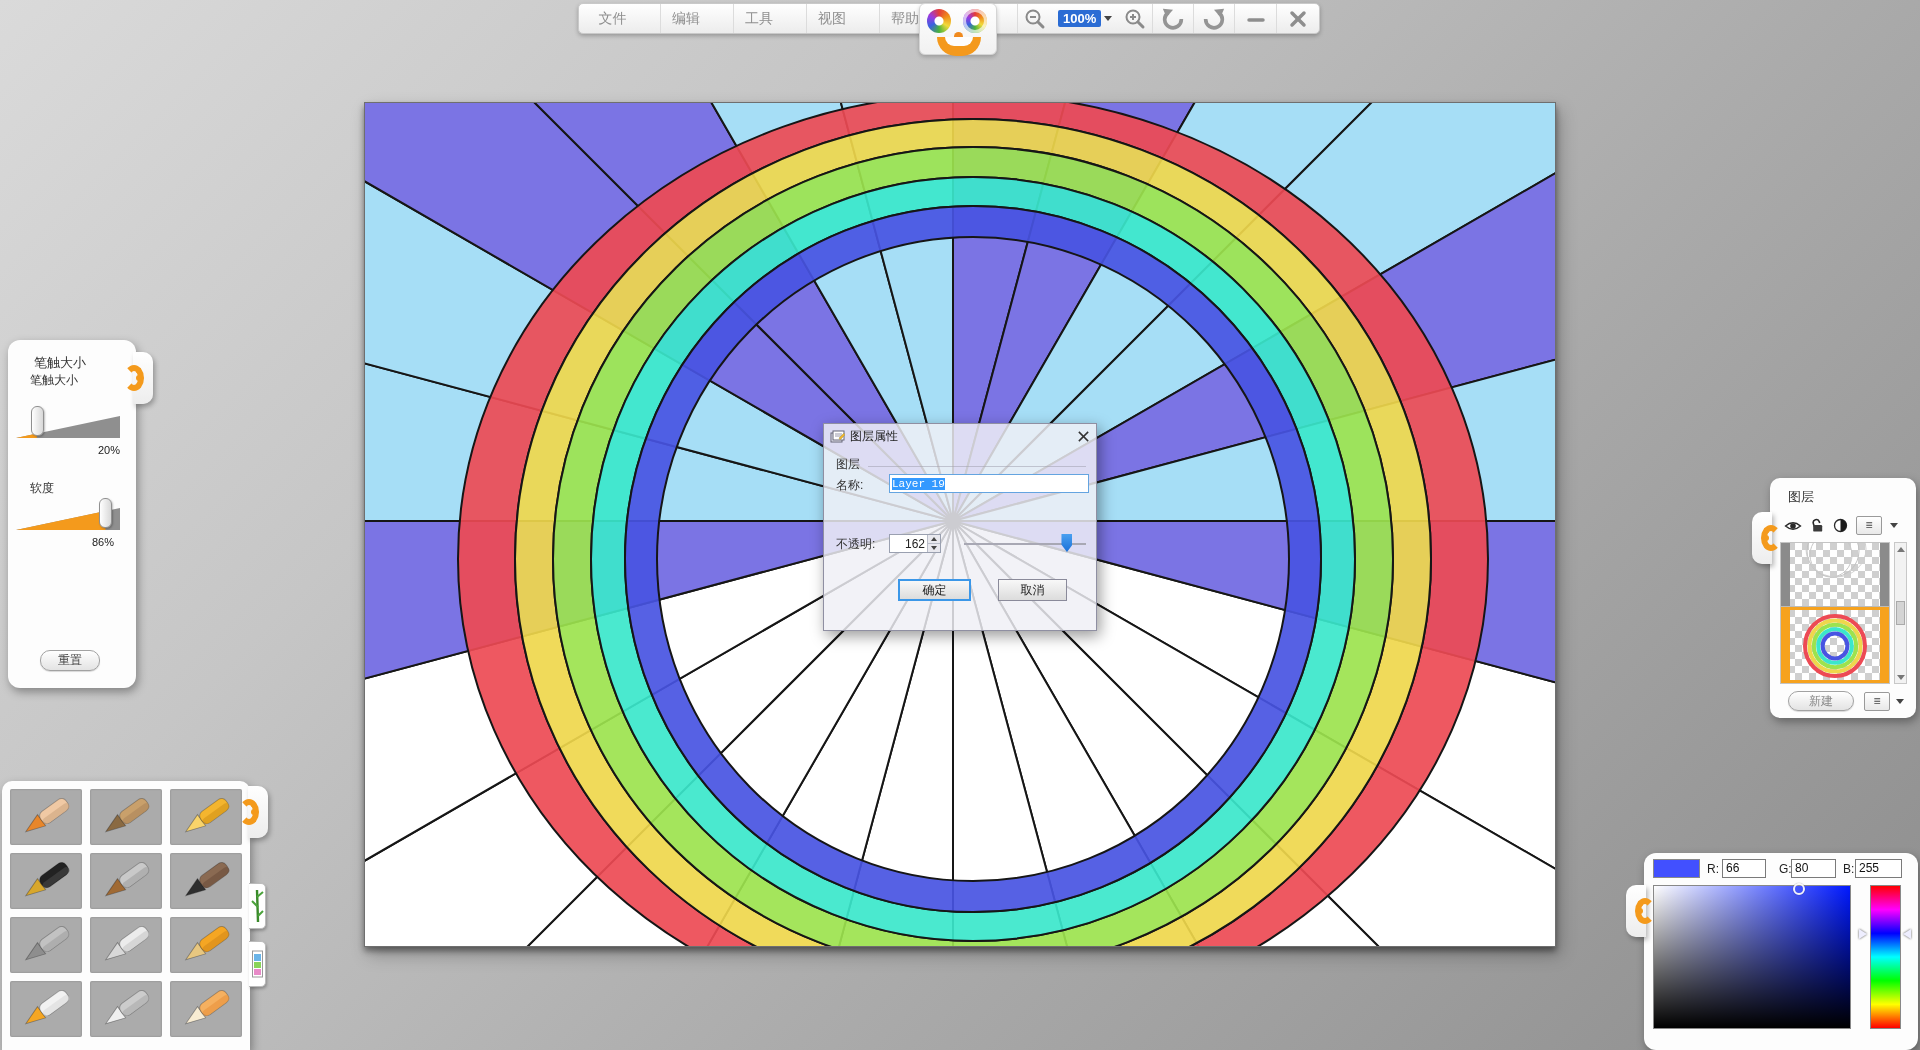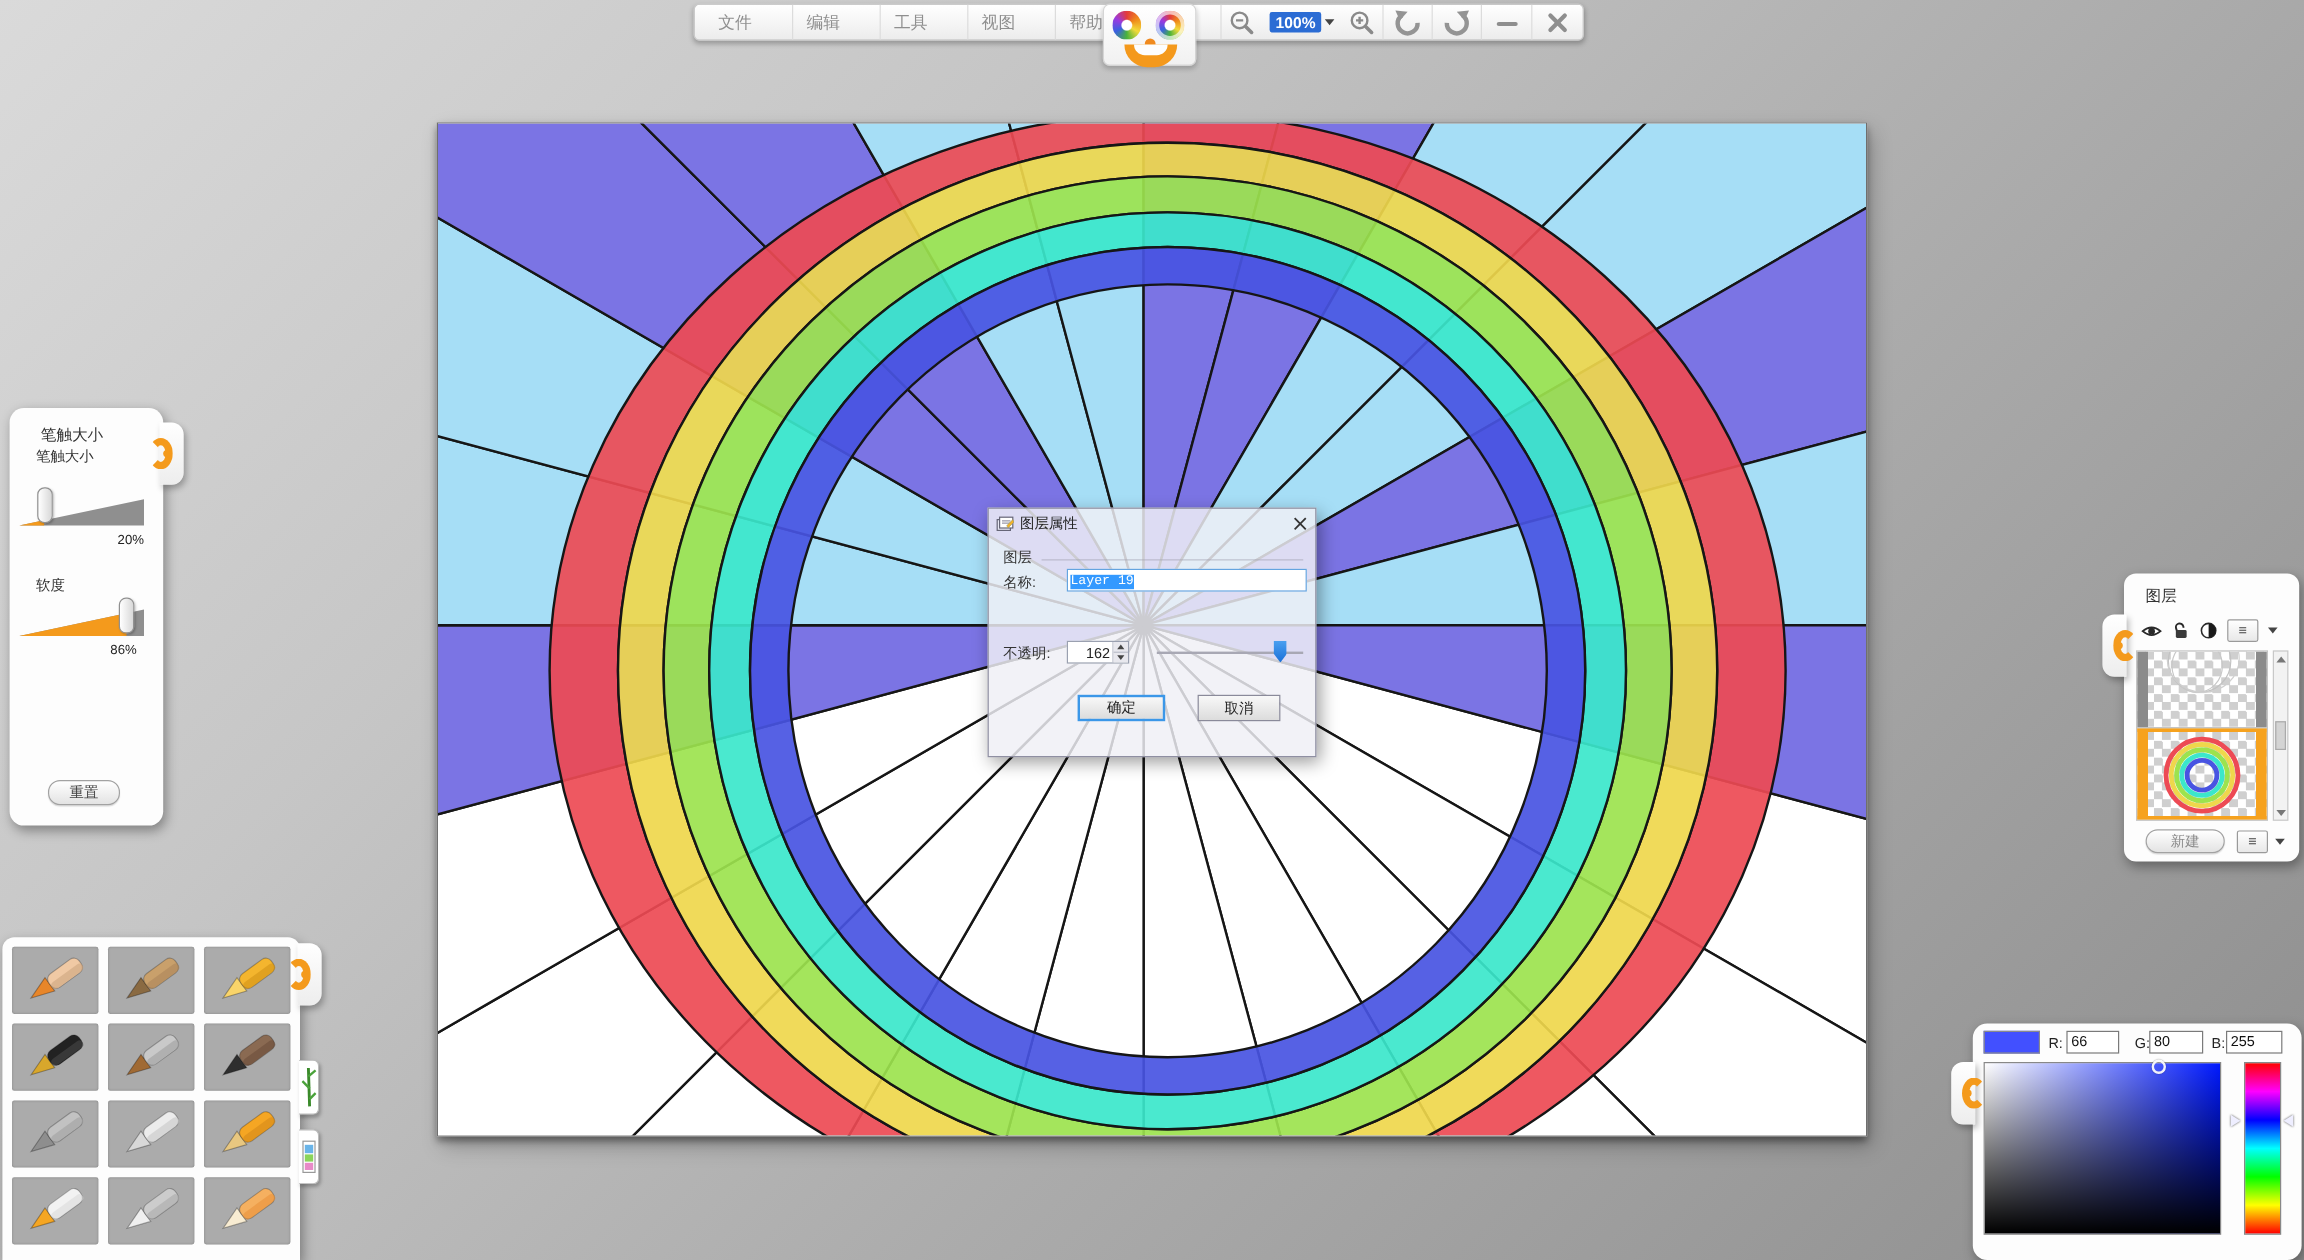--- a/index.html
+++ b/index.html
@@ -94,21 +94,21 @@
   .spinbox .arrows span { flex:1; display:flex; align-items:center; justify-content:center; background:#e8e8ee; }
   .spinbox .arrows span + span { border-top:1px solid #b8bcc8; }
   .tri-u { width:0;height:0;border-left:3px solid transparent;border-right:3px solid transparent;border-bottom:4px solid #444; }
   .tri-d { width:0;height:0;border-left:3px solid transparent;border-right:3px solid transparent;border-top:4px solid #444; }
   .dlg-track { position:absolute; left:140px; top:119px; width:122px; height:2px; background:#a8a8b4; }
   .dlg-handle { position:absolute; top:110px; width:11px; height:18px;
     background:linear-gradient(#4aa0f0,#1a70d8);
     clip-path:polygon(0 0,100% 0,100% 60%,50% 100%,0 60%); }
   .dlg-btn { position:absolute; top:155px; height:22px; font-size:12px; color:#222;
     background:linear-gradient(#f8f8f8,#dcdcdc); text-align:center; line-height:19px; }
-  .dlg-btn.ok { left:74px; width:73px; border:2px solid #3b97e8;font-family:Liberation Mono, monospace; }
+  .dlg-btn.ok { left:74px; width:73px; border:2px solid #3b97e8; }
   .dlg-btn.cancel { left:174px; width:69px; border:1px solid #8a8a9a; line-height:20px; }
   
   .tool-grid { position:absolute; left:8px; top:8px; display:grid;
     grid-template-columns:repeat(3,72px); grid-auto-rows:56px; gap:8px; }
   .tool-cell { background:#ababab; border-radius:2px; display:flex; align-items:center; justify-content:center;
     box-shadow:inset 0 0 2px rgba(0,0,0,.25); }
   .side-btn { position:absolute; width:17px; height:46px; background:#fff;
     border:1px solid #bbb; border-left:none; border-radius:0 5px 5px 0;
     box-shadow:1px 2px 3px rgba(0,0,0,.25); display:flex; align-items:center; justify-content:center; }
   

